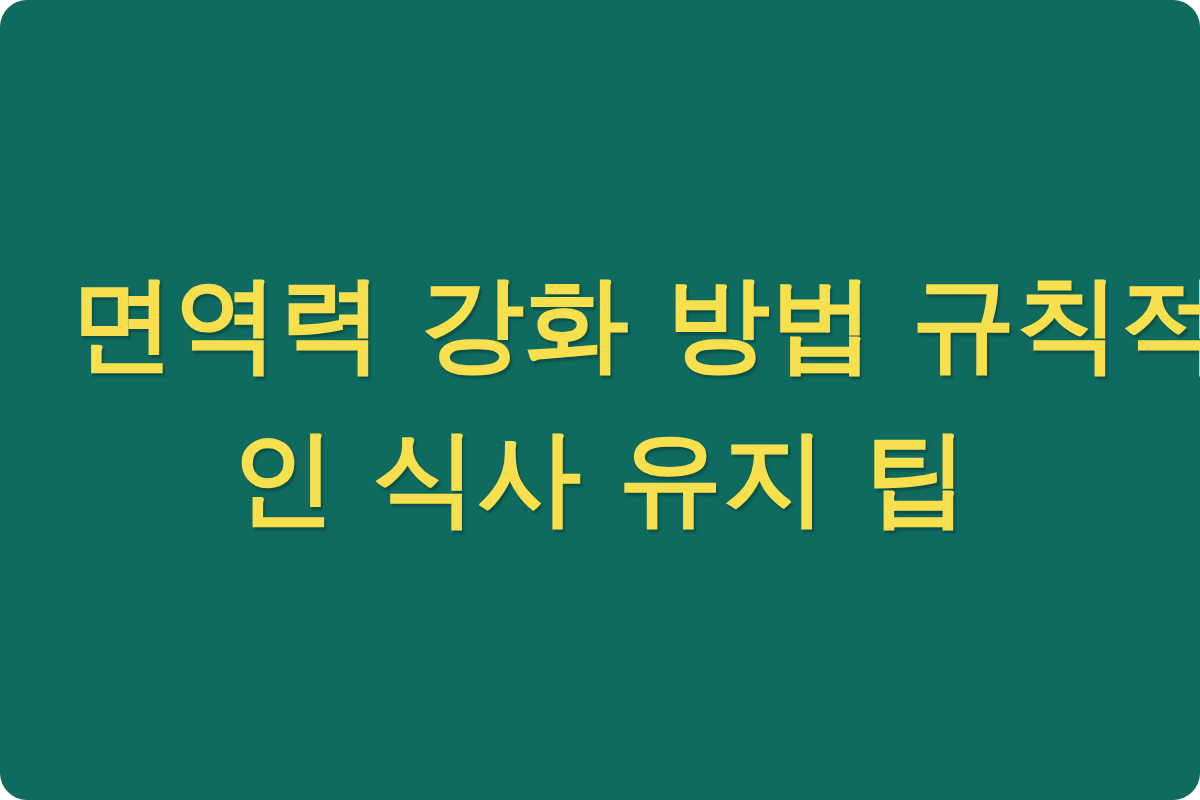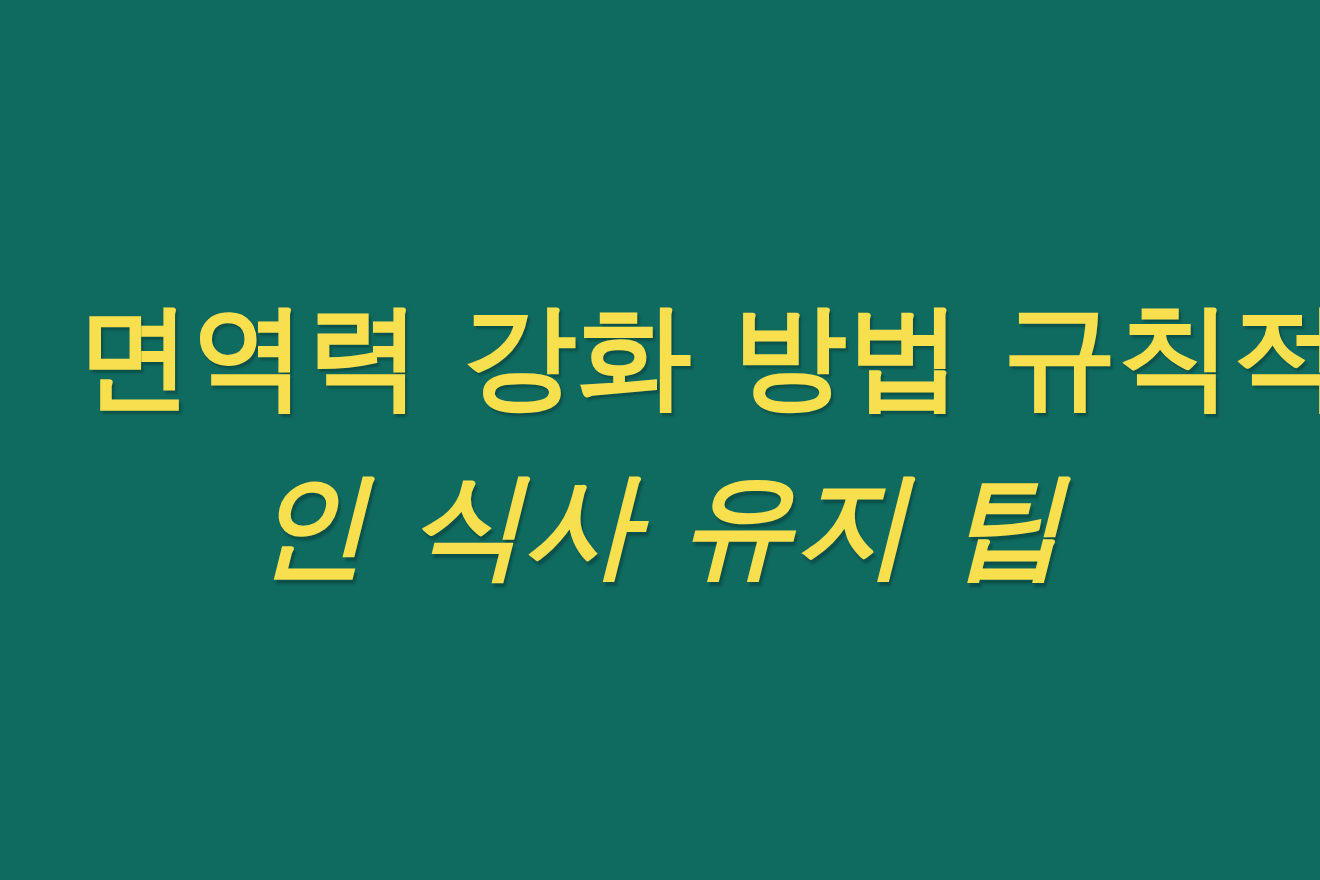--- a/index.html
+++ b/index.html
@@ -18,41 +18,42 @@
   .title-card {
     position: relative;
     box-sizing: border-box;
     width: 1200px;
     height: 800px;
     background: #0F6A60;
     display: flex;
     align-items: center;
     justify-content: center;
     user-select: none;
+    border-radius: 27px;
   }
 
   .title-block {
     width: 1060px;
     text-align: center;
   }
 
   .title-line {
     display: block;
     color: #F7DF4E;
     font-family: "DejaVu Sans", "Liberation Sans", sans-serif;
     font-size: 104px;
     font-weight: 700;
     line-height: 138px;
     letter-spacing: 0.5px;
     white-space: nowrap;
     text-shadow: 2px 3px 2px rgba(8, 60, 54, 0.55);
   }
 
   .title-line-1 { margin-bottom: 0; }
-  .title-line-2 { margin-top: 16px; font-style: italic; }
+  .title-line-2 { margin-top: 16px; }
 </style>
 </head>
 <body>
 
 <div class="title-card">
 
   <div class="title-block">
 
     <span class="title-line title-line-1">면역력 강화 방법 규칙적</span>
 

